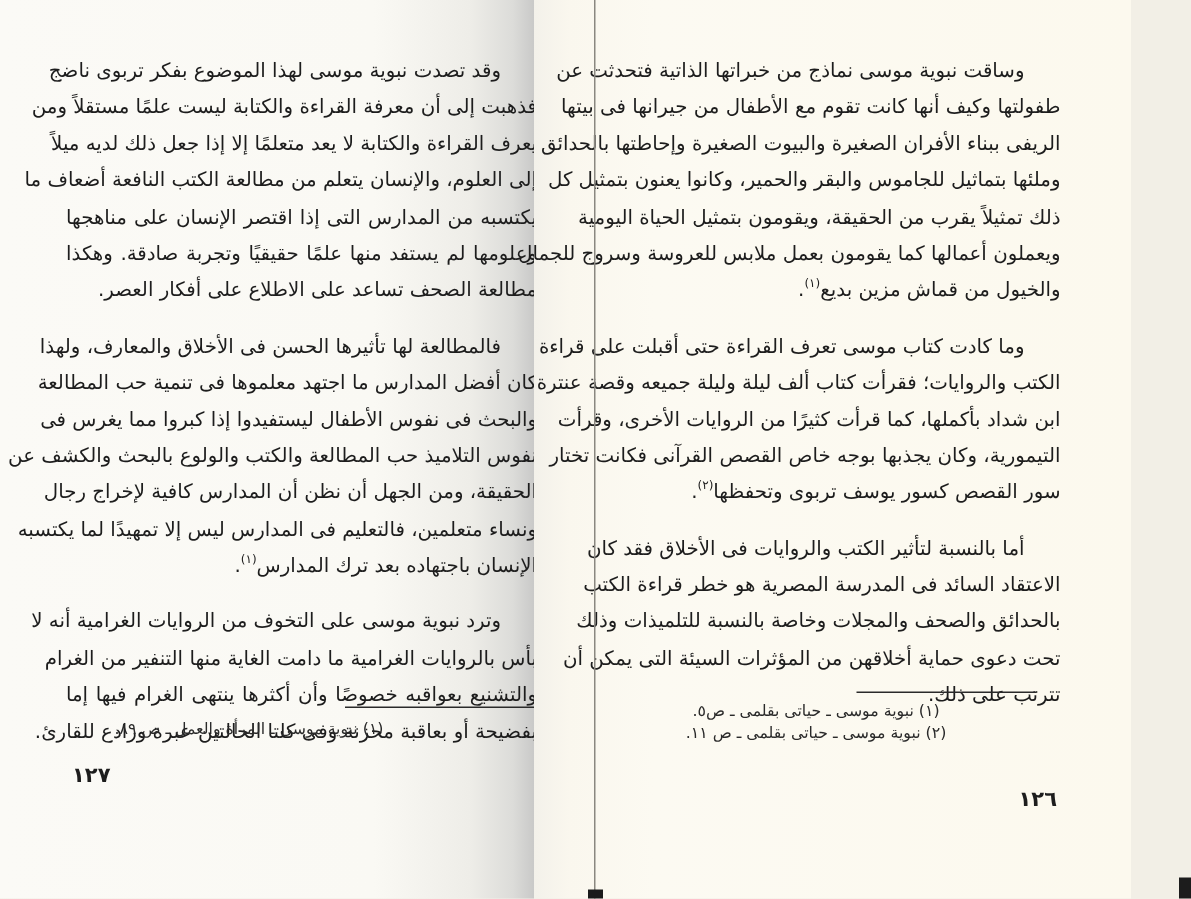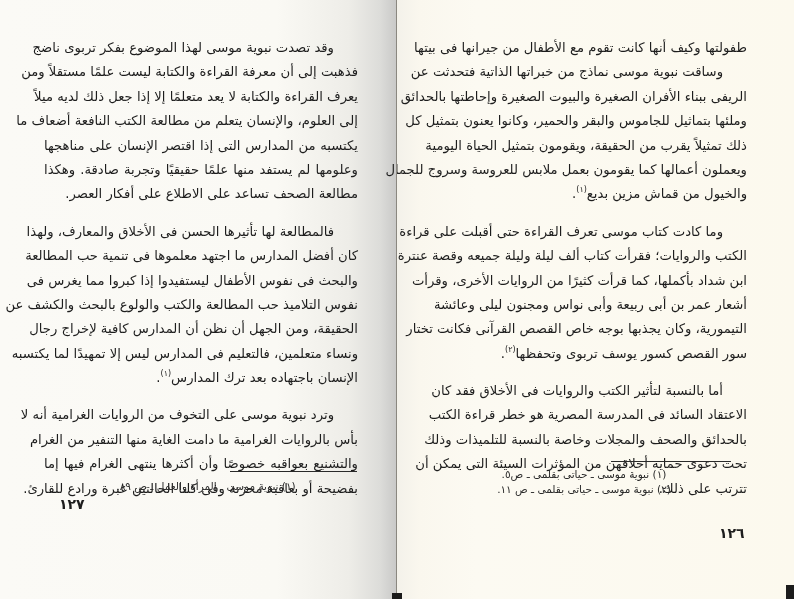--- a/index.html
+++ b/index.html
@@ -20,21 +20,21 @@
       display: flex;
       flex-direction: row;
     }
     .page {
       position: relative;
       height: 599px;
       box-sizing: border-box;
       color: #1d1d1d;
     }
     .page-left {
-      width: 396px;
+      width: 356px;
       background: linear-gradient(to right, #fbfaf6 0%, #faf9f4 70%, #eeede8 88%, #dcdcd9 96%, #c9c9c8 100%);
       padding-left: 32px;
     }
     .page-right {
       width: 398px;
       background: linear-gradient(to right, #f3f1ea 0%, #faf7ee 6%, #fcfaf2 20%, #fcf9ee 100%);
     }
     .spine {
       position: absolute;
       left: 396px;
@@ -129,22 +129,21 @@
     .page-number {
       position: absolute;
       direction: rtl;
       font-size: 14px;
       font-weight: bold;
       color: #1d1d1d;
       letter-spacing: 1px;
     }
     .page-left .page-number {
       left: 48px;
-      top: 496px;
-      margin-left: 11px;
+      top: 509px;
     }
     .page-right .page-number {
       left: 323px;
       top: 525px;
       text-align: right;
     }
     sup {
       font-size: 8px;
       vertical-align: 6px;
       line-height: 0;
@@ -191,34 +190,33 @@
       <div>(١) نبوية موسى ـ المرأة والعمل ـ ص ٨٩.</div>
     </div>
 
     <div class="page-number">١٢٧</div>
   </div>
 
   <div class="page page-right">
     <div class="text-block">
 
       <div class="para">
+        <span class="line indent">وساقت نبوية موسى نماذج من خبراتها الذاتية فتحدثت عن</span>
         <span class="line">طفولتها وكيف أنها كانت تقوم مع الأطفال من جيرانها فى بيتها</span>
-        <span class="line indent">وساقت نبوية موسى نماذج من خبراتها الذاتية فتحدثت عن</span>
         <span class="line">الريفى ببناء الأفران الصغيرة والبيوت الصغيرة وإحاطتها بالحدائق</span>
         <span class="line">وملئها بتماثيل للجاموس والبقر والحمير، وكانوا يعنون بتمثيل كل</span>
         <span class="line">ذلك تمثيلاً يقرب من الحقيقة، ويقومون بتمثيل الحياة اليومية</span>
         <span class="line">ويعملون أعمالها كما يقومون بعمل ملابس للعروسة وسروج للجمال</span>
         <span class="line last"><span>والخيول من قماش مزين بديع</span><sup>(١)</sup><span>.</span></span>
       </div>
 
       <div class="para">
         <span class="line indent">وما كادت كتاب موسى تعرف القراءة حتى أقبلت على قراءة</span>
         <span class="line">الكتب والروايات؛ فقرأت كتاب ألف ليلة وليلة جميعه وقصة عنترة</span>
         <span class="line">ابن شداد بأكملها، كما قرأت كثيرًا من الروايات الأخرى، وقرأت</span>
-        <span class="line">أشعار عمر بن أبى ربيعة وأبى نواس ومجنون ليلى وعائشة</span>
         <span class="line">التيمورية، وكان يجذبها بوجه خاص القصص القرآنى فكانت تختار</span>
         <span class="line last"><span>سور القصص كسور يوسف تربوى وتحفظها</span><sup>(٢)</sup><span>.</span></span>
       </div>
 
       <div class="para">
         <span class="line indent">أما بالنسبة لتأثير الكتب والروايات فى الأخلاق فقد كان</span>
         <span class="line">الاعتقاد السائد فى المدرسة المصرية هو خطر قراءة الكتب</span>
         <span class="line">بالحدائق والصحف والمجلات وخاصة بالنسبة للتلميذات وذلك</span>
         <span class="line">تحت دعوى حماية أخلاقهن من المؤثرات السيئة التى يمكن أن</span>
         <span class="line last">تترتب على ذلك.</span>

